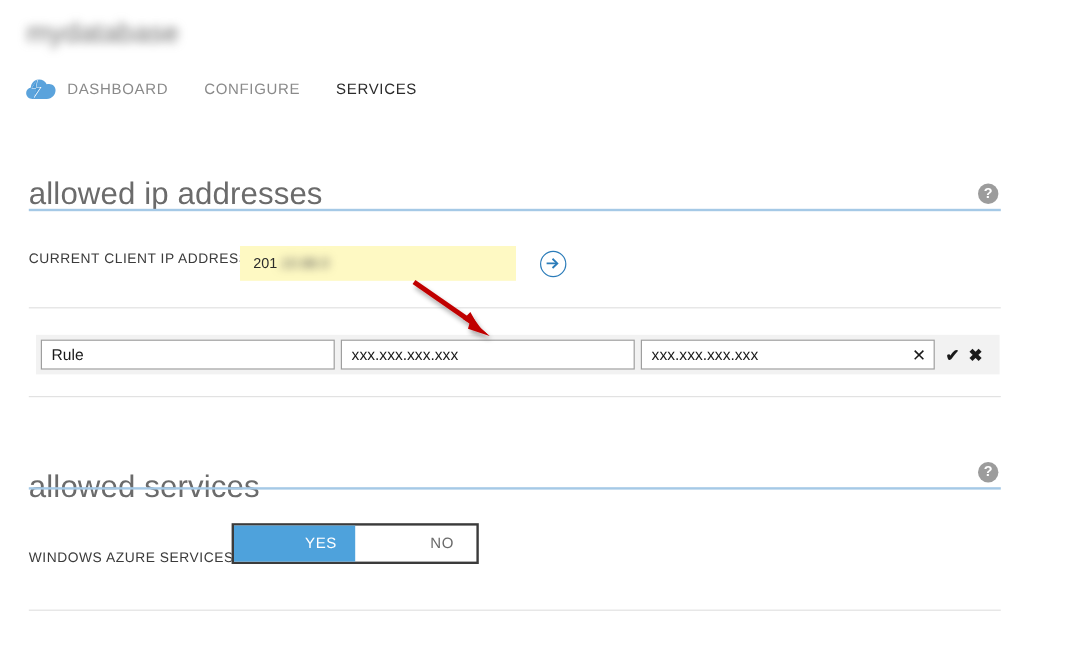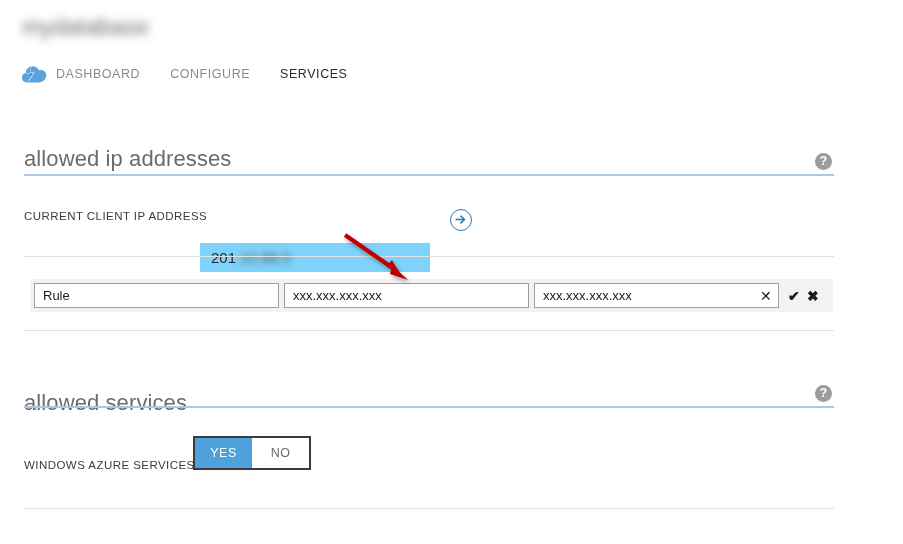--- a/index.html
+++ b/index.html
@@ -74,21 +74,21 @@
 
   
   .section {
     position: absolute;
     left: 0;
     width: 903px;
   }
   .section-title {
     position: absolute;
     left: 24px;
-    font-size: 22px;
+    font-size: 26px;
     font-weight: 300;
     color: #6b6b6b;
     letter-spacing: 0.1px;
   }
   .section-rule {
     position: absolute;
     left: 24px;
     width: 810px;
     height: 2px;
     background: #a5c9e6;
@@ -112,31 +112,30 @@
   .field-label {
     position: absolute;
     font-size: 11.5px;
     letter-spacing: 0.45px;
     color: #3b3b3b;
     white-space: nowrap;
   }
 
   .readonly-box {
     position: absolute;
-    background: #7dd3fc;
+    background: #fef9c3;
     border: none;
     height: 29px;
     line-height: 29px;
-    font-size: 15px;
+    font-size: 12px;
     color: #2c2c2c;
     padding-left: 11px;
     box-sizing: border-box;
     overflow: hidden;
     white-space: nowrap;
-    margin-top: 38px;
   }
   .ip-blur {
     display: inline-block;
     filter: blur(3.4px);
     -webkit-filter: blur(3.4px);
     color: #555;
     user-select: none;
   }
 
   .circle-arrow-btn {
@@ -209,20 +208,21 @@
   .toggle-opt {
     width: 57px;
     height: 30px;
     line-height: 30px;
     text-align: center;
     font-size: 12.5px;
     letter-spacing: 0.5px;
     color: #6a6a6a;
     cursor: pointer;
     user-select: none;
+    padding-left: 44px;
   }
   .toggle-opt.selected {
     background: #4ea2dc;
     color: #ffffff;
   }
 
   
   .annotation-arrow {
     position: absolute;
     left: 330px;

